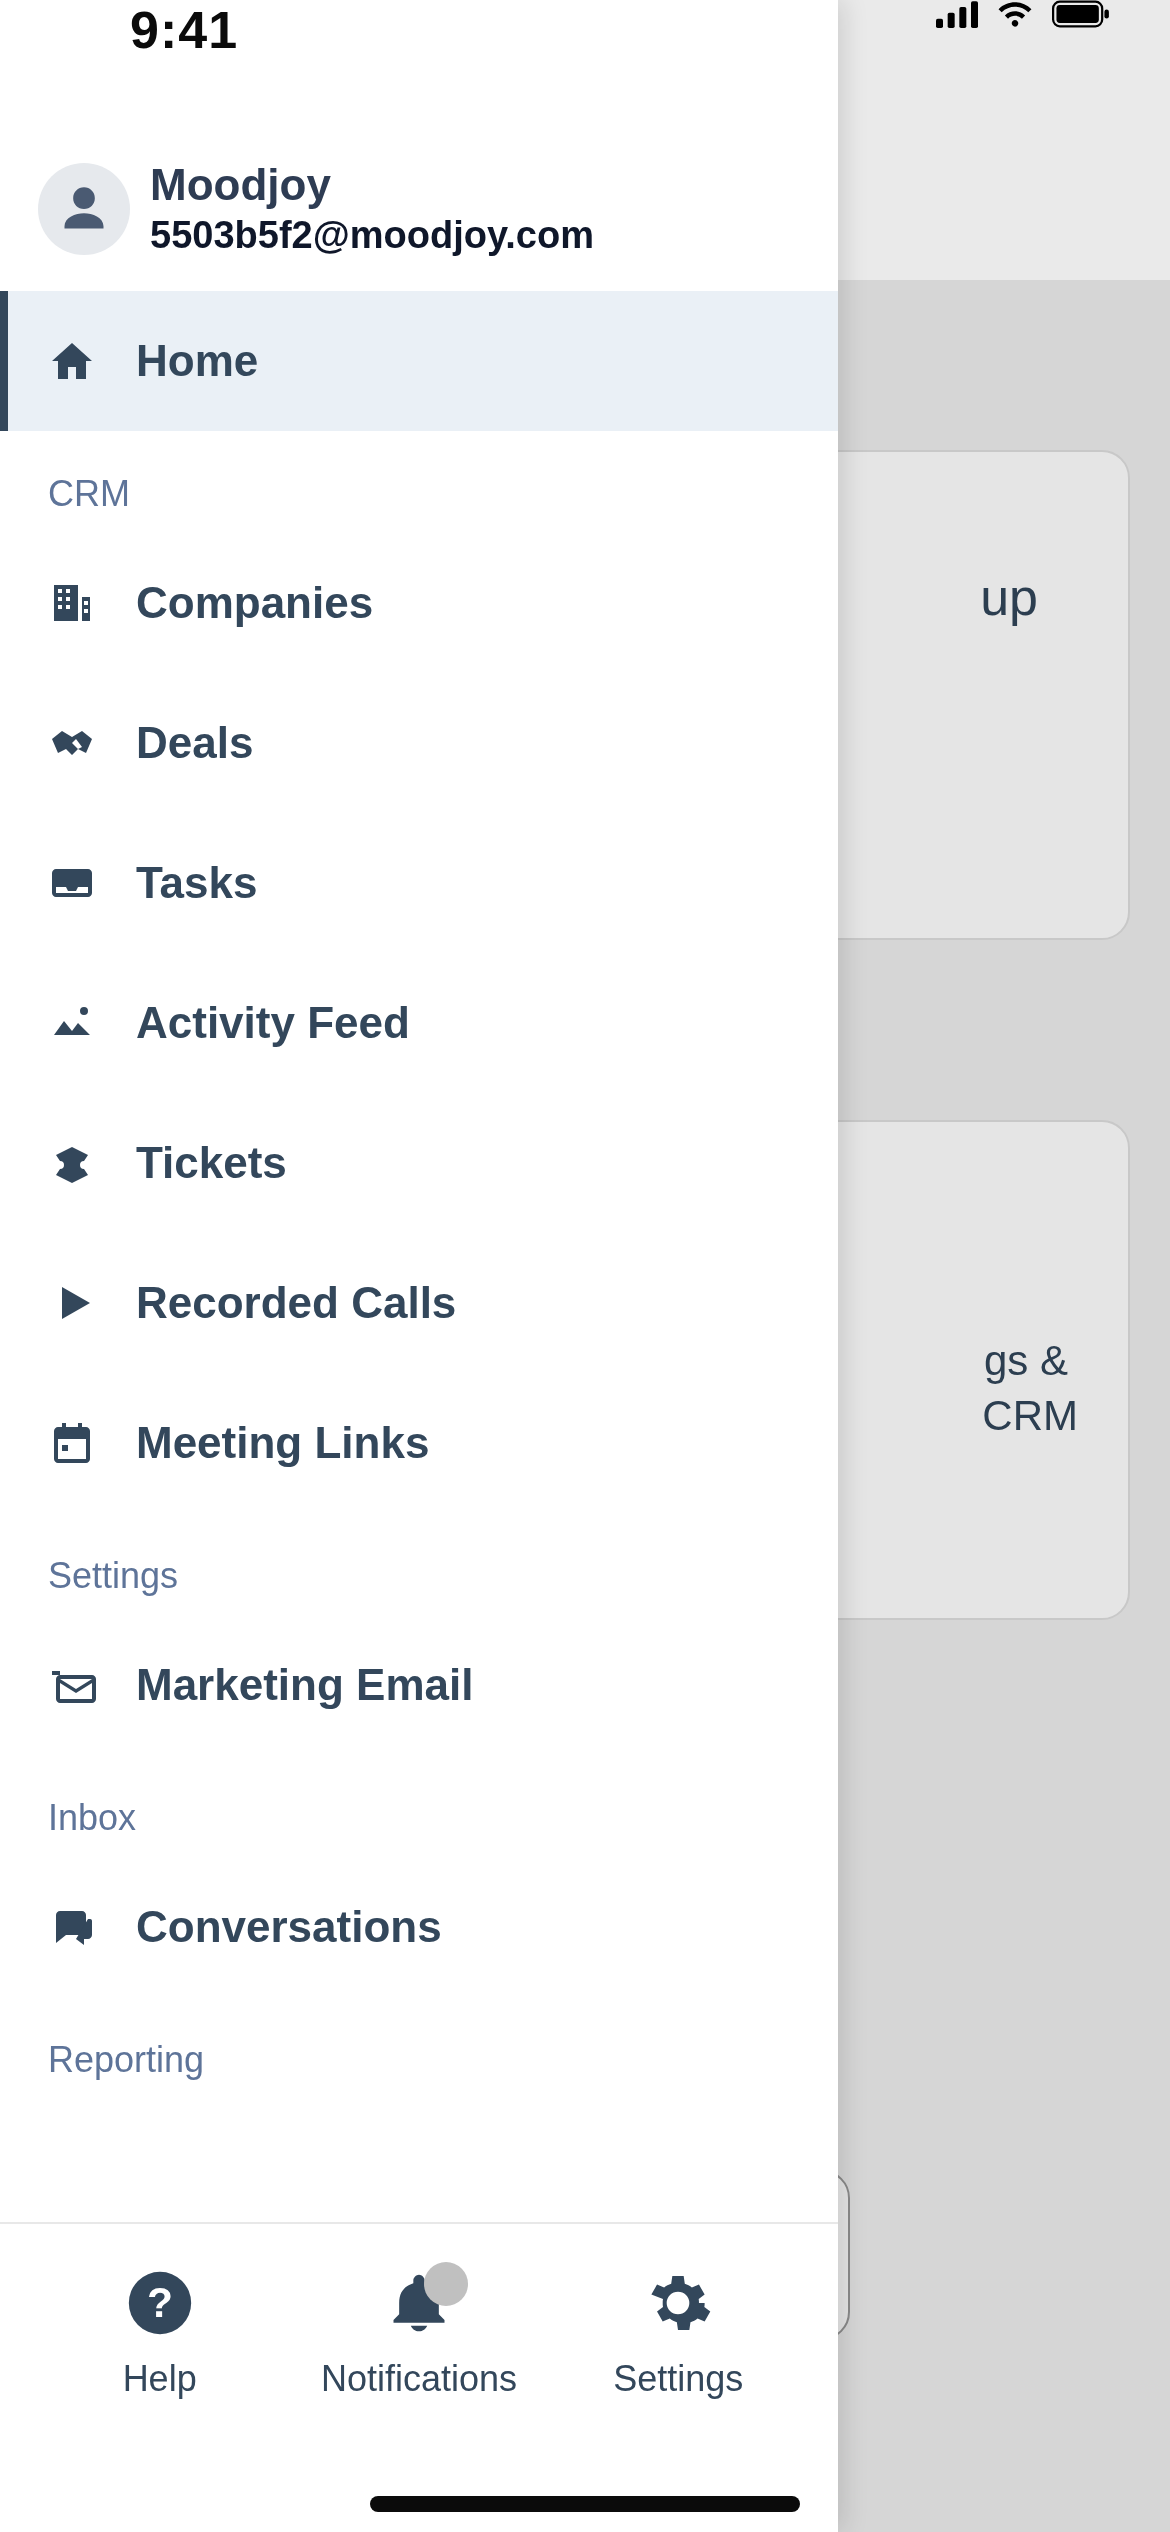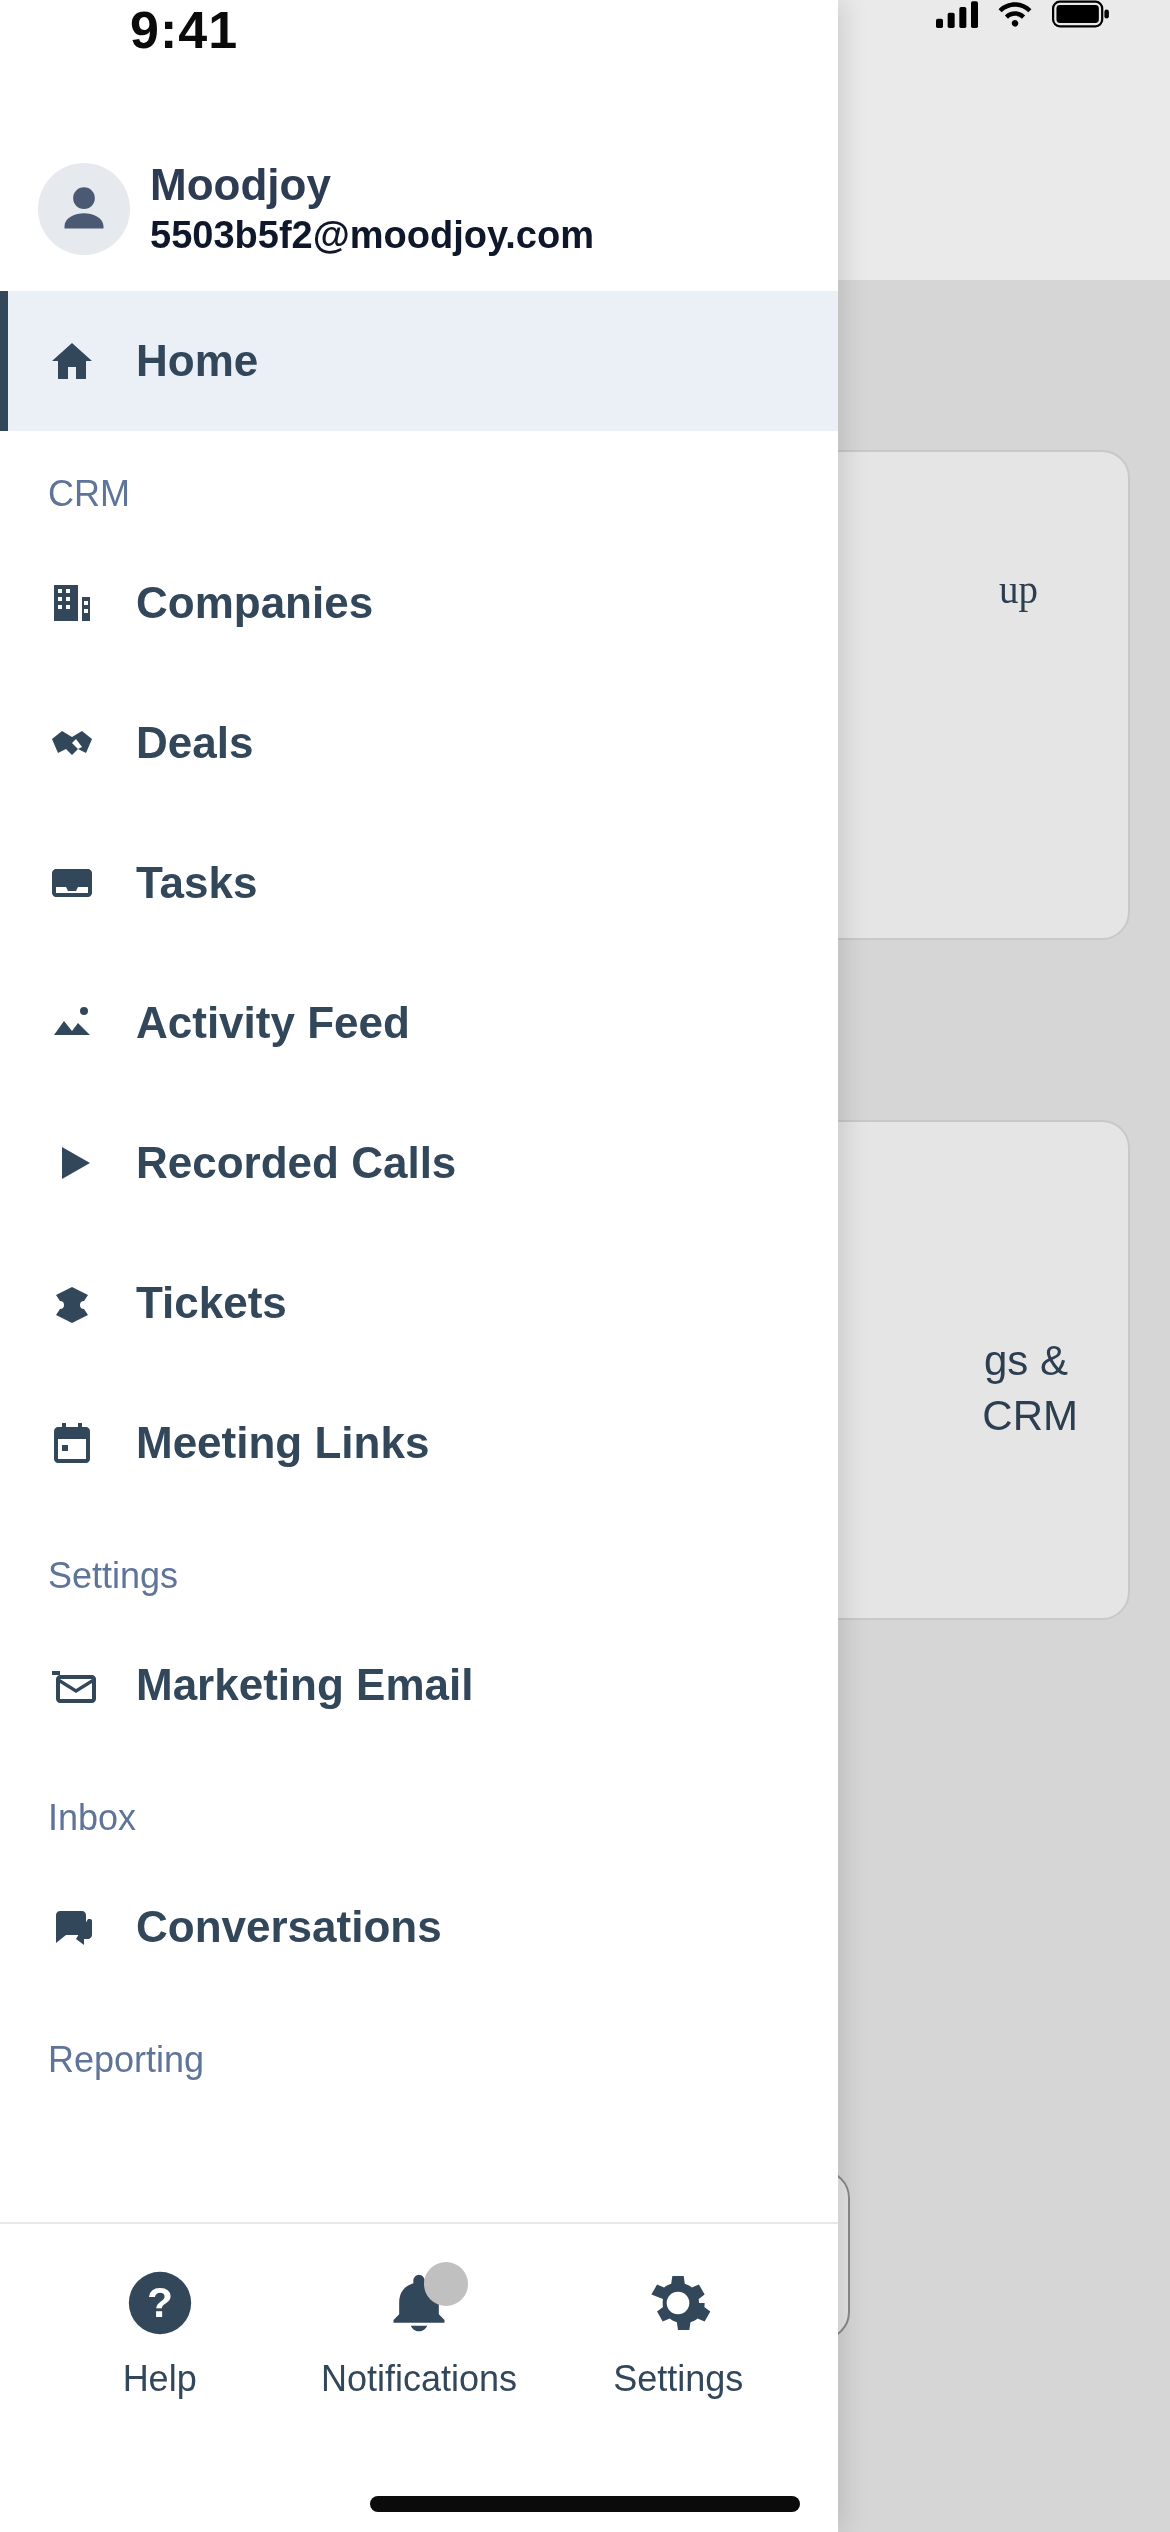--- a/index.html
+++ b/index.html
@@ -37,24 +37,23 @@
   .bg-card1 {
     left: 470px;
     top: 450px;
     width: 660px;
     height: 490px;
   }
   .bg-card1 .bg-text {
     position: absolute;
     top: 115px;
     right: 90px;
-    font-size: 39px;
+    font-size: 52px;
     font-weight: 500;
     color: #2c3e50;
-    font-family: Liberation Serif, serif;
   }
   .bg-card2 {
     left: 470px;
     top: 1120px;
     width: 660px;
     height: 500px;
   }
   .bg-card2 .bg-text1 {
     position: absolute;
     top: 215px;
@@ -345,33 +344,33 @@
           <svg viewBox="0 0 24 24">
               <path d="M3 18l5-7 4 5 3-4 6 6H3zm15-10a2 2 0 100-4 2 2 0 000 4z"></path>
             </svg>
         </span>
         <span class="nav-label">Activity Feed</span>
       </div>
 
       <div class="nav-item">
         <span class="nav-icon">
           <svg viewBox="0 0 24 24">
+              <path d="M4 8l8-4 8 4-2 3a2 2 0 000 4l2 3-8 4-8-4 2-3a2 2 0 000-4L4 8z"></path>
+            </svg>
+        </span>
+        <span class="nav-label">Tickets</span>
+      </div>
+
+      <div class="nav-item">
+        <span class="nav-icon">
+          <svg viewBox="0 0 24 24">
               <path d="M7 4l14 8-14 8V4z"></path>
             </svg>
         </span>
         <span class="nav-label">Recorded Calls</span>
-      </div>
-
-      <div class="nav-item">
-        <span class="nav-icon">
-          <svg viewBox="0 0 24 24">
-              <path d="M4 8l8-4 8 4-2 3a2 2 0 000 4l2 3-8 4-8-4 2-3a2 2 0 000-4L4 8z"></path>
-            </svg>
-        </span>
-        <span class="nav-label">Tickets</span>
       </div>
 
       <div class="nav-item">
         <span class="nav-icon">
           <svg viewBox="0 0 24 24">
               <path d="M5 4h2V2h2v2h6V2h2v2h2c1 0 2 1 2 2v14c0 1-1 2-2 2H5c-1 0-2-1-2-2V6c0-1 1-2 2-2zm0 6v10h14V10H5zm2 3h3v3H7v-3z"></path>
             </svg>
         </span>
         <span class="nav-label">Meeting Links</span>
       </div>

